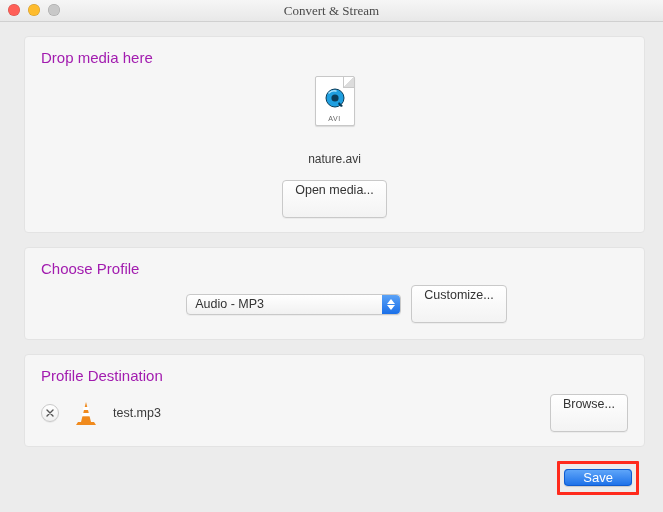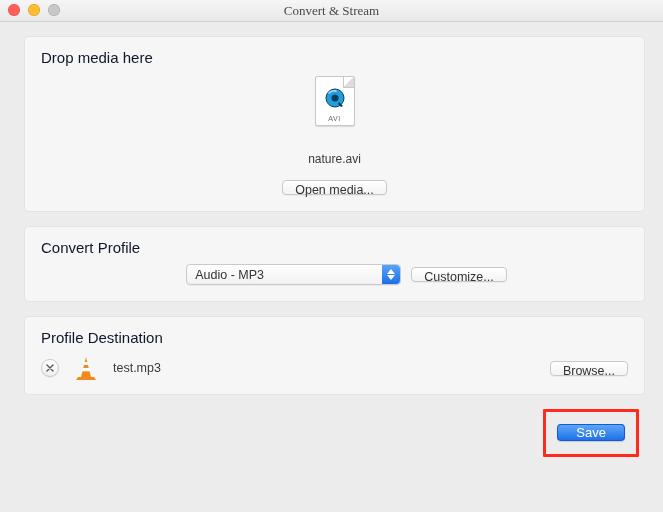--- a/index.html
+++ b/index.html
@@ -46,21 +46,21 @@
   .panel {
     background: #f6f6f6;
     border: 1px solid #e3e3e3;
     border-radius: 4px;
     padding: 12px 16px 14px 16px;
     margin-bottom: 14px;
     position: relative;
   }
   .panel-title {
     font-size: 15px;
-    color: #0f172a;
+    color: #a21caf;
     margin-bottom: 8px;
   }
   
   .drop-area {
     text-align: center;
   }
   .file-icon {
     width: 40px; height: 50px;
     margin: 10px auto 0 auto;
     background: #fff;
@@ -88,21 +88,21 @@
     font-size: 7px; letter-spacing: 0.5px;
     color: #666; text-align: center;
   }
   .filename {
     margin-top: 26px;
     font-size: 12px;
     color: #3a3a3a;
   }
   .mac-button {
     display: inline-block;
-    height: 15px;
+    height: 38px;
     padding: 0 12px;
     background: linear-gradient(#ffffff, #f3f3f3);
     border: 1px solid #c9c9c9;
     border-radius: 4px;
     font-size: 12.5px;
     color: #333;
     line-height: 19px;
     box-shadow: 0 1px 0 rgba(0,0,0,0.04);
     cursor: default;
     user-select: none;
@@ -184,21 +184,21 @@
     border: 1px solid #0f5cd0;
     border-radius: 4px;
     color: #fff;
     font-size: 13px;
     line-height: 20px;
     box-shadow: 0 1px 1px rgba(0,0,0,0.15);
     cursor: default;
   }
   .highlight-box {
     border: 3px solid #ff2a1c;
-    padding: 11px;
+    padding: 4px;
     border-radius: 1px;
     display: inline-block;
   }
 </style>
 </head>
 <body>
 
 <div class="titlebar">
   <div class="traffic-lights">
     <div class="tl close"></div>
@@ -226,21 +226,21 @@
         <div class="avi-label">AVI</div>
       </div>
       <div class="filename">nature.avi</div>
       <div class="open-media-row">
         <span class="mac-button">Open media...</span>
       </div>
     </div>
   </div>
 
   <div class="panel">
-    <div class="panel-title">Convert Profile</div>
+    <div class="panel-title">Choose Profile</div>
     <div class="profile-row">
       <div class="mac-select">
         <span>Audio - MP3</span>
         <span class="select-stepper">
           <svg width="8" height="5" viewBox="0 0 8 5">
               <path d="M0 5 L4 0 L8 5 Z" fill="#fff"></path>
             </svg>
           <svg width="8" height="5" viewBox="0 0 8 5">
               <path d="M0 0 L4 5 L8 0 Z" fill="#fff"></path>
             </svg>

